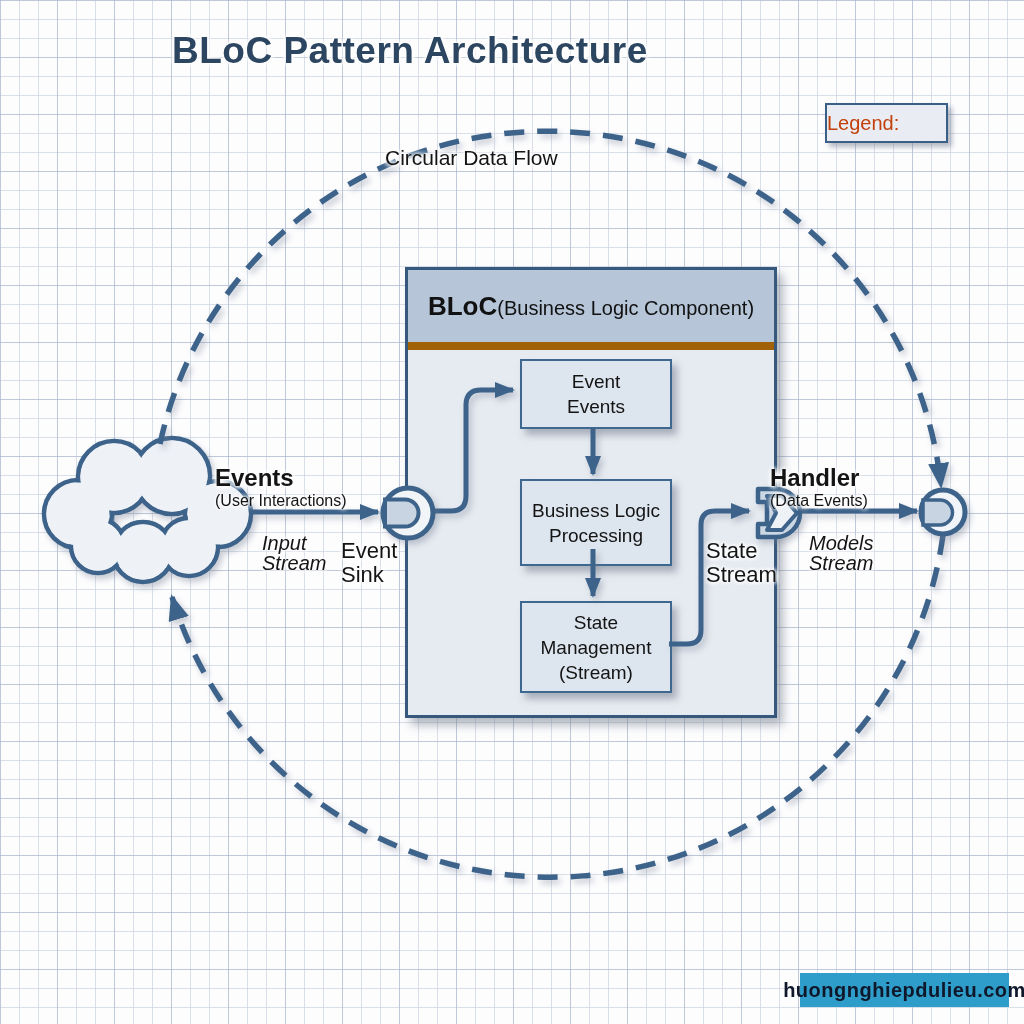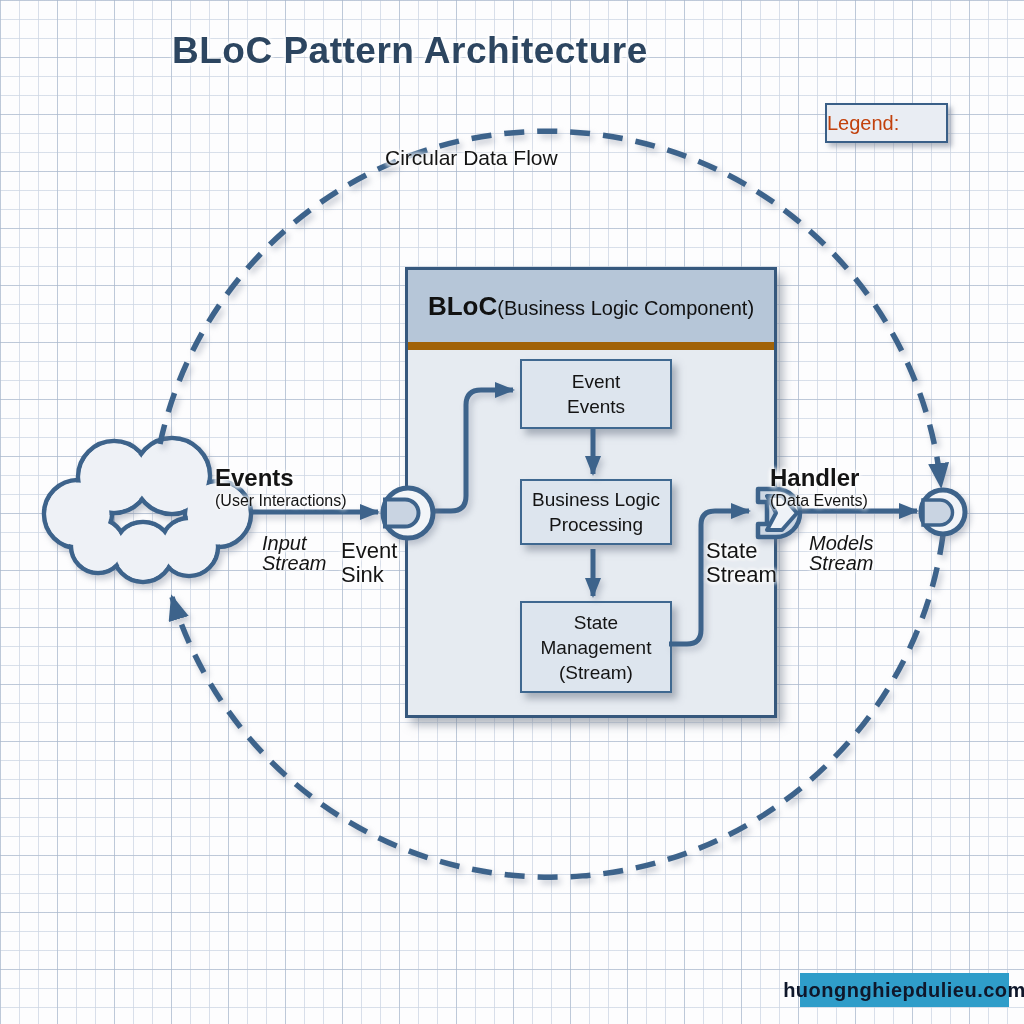--- a/index.html
+++ b/index.html
@@ -63,21 +63,21 @@
   #bloc-header .sub { font-size:20px; margin-top:5px; }
 
   .node {
     position:absolute; left:112px; width:152px;
     background:#dde5ee; border:2.5px solid #3f6890;
     box-shadow:5px 6px 7px rgba(108,118,134,0.5);
     display:flex; flex-direction:column; align-items:center; justify-content:center;
     font-size:19px; line-height:25px; color:#141414; text-align:center;
   }
   #node-event-handler { top:89px;  height:70px; }
-  #node-business-logic { top:209px; height:66px; }
+  #node-business-logic { top:209px; height:87px; }
   #node-state-management { top:331px; height:92px; }
 
   
   #overlay { position:absolute; left:0; top:0; z-index:3; pointer-events:none; }
   .shadowed { filter:drop-shadow(3px 4px 3px rgba(115,125,145,0.4)); }
 
   
   #watermark {
     position:absolute; left:800px; top:973px; width:209px; height:34px;
     background:#2f9dc9; color:#0f172a; font-size:20px; font-weight:bold;

